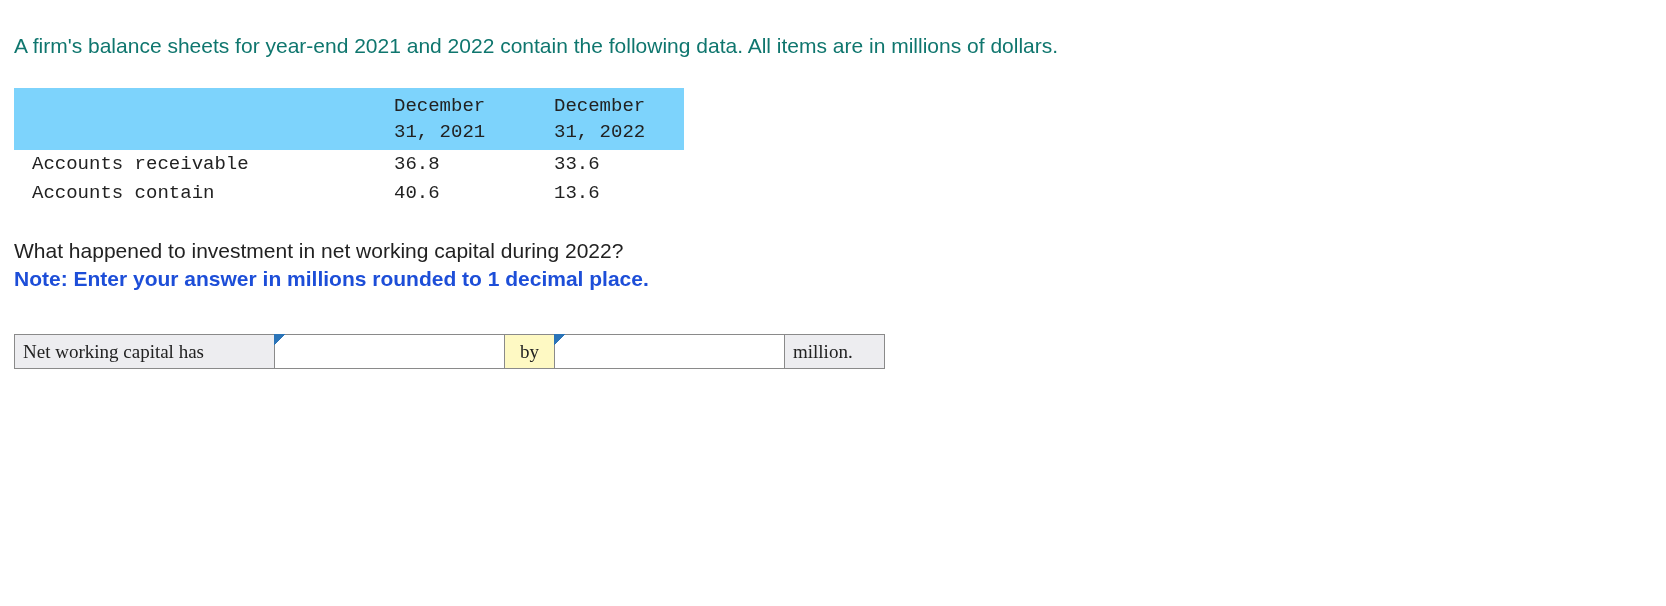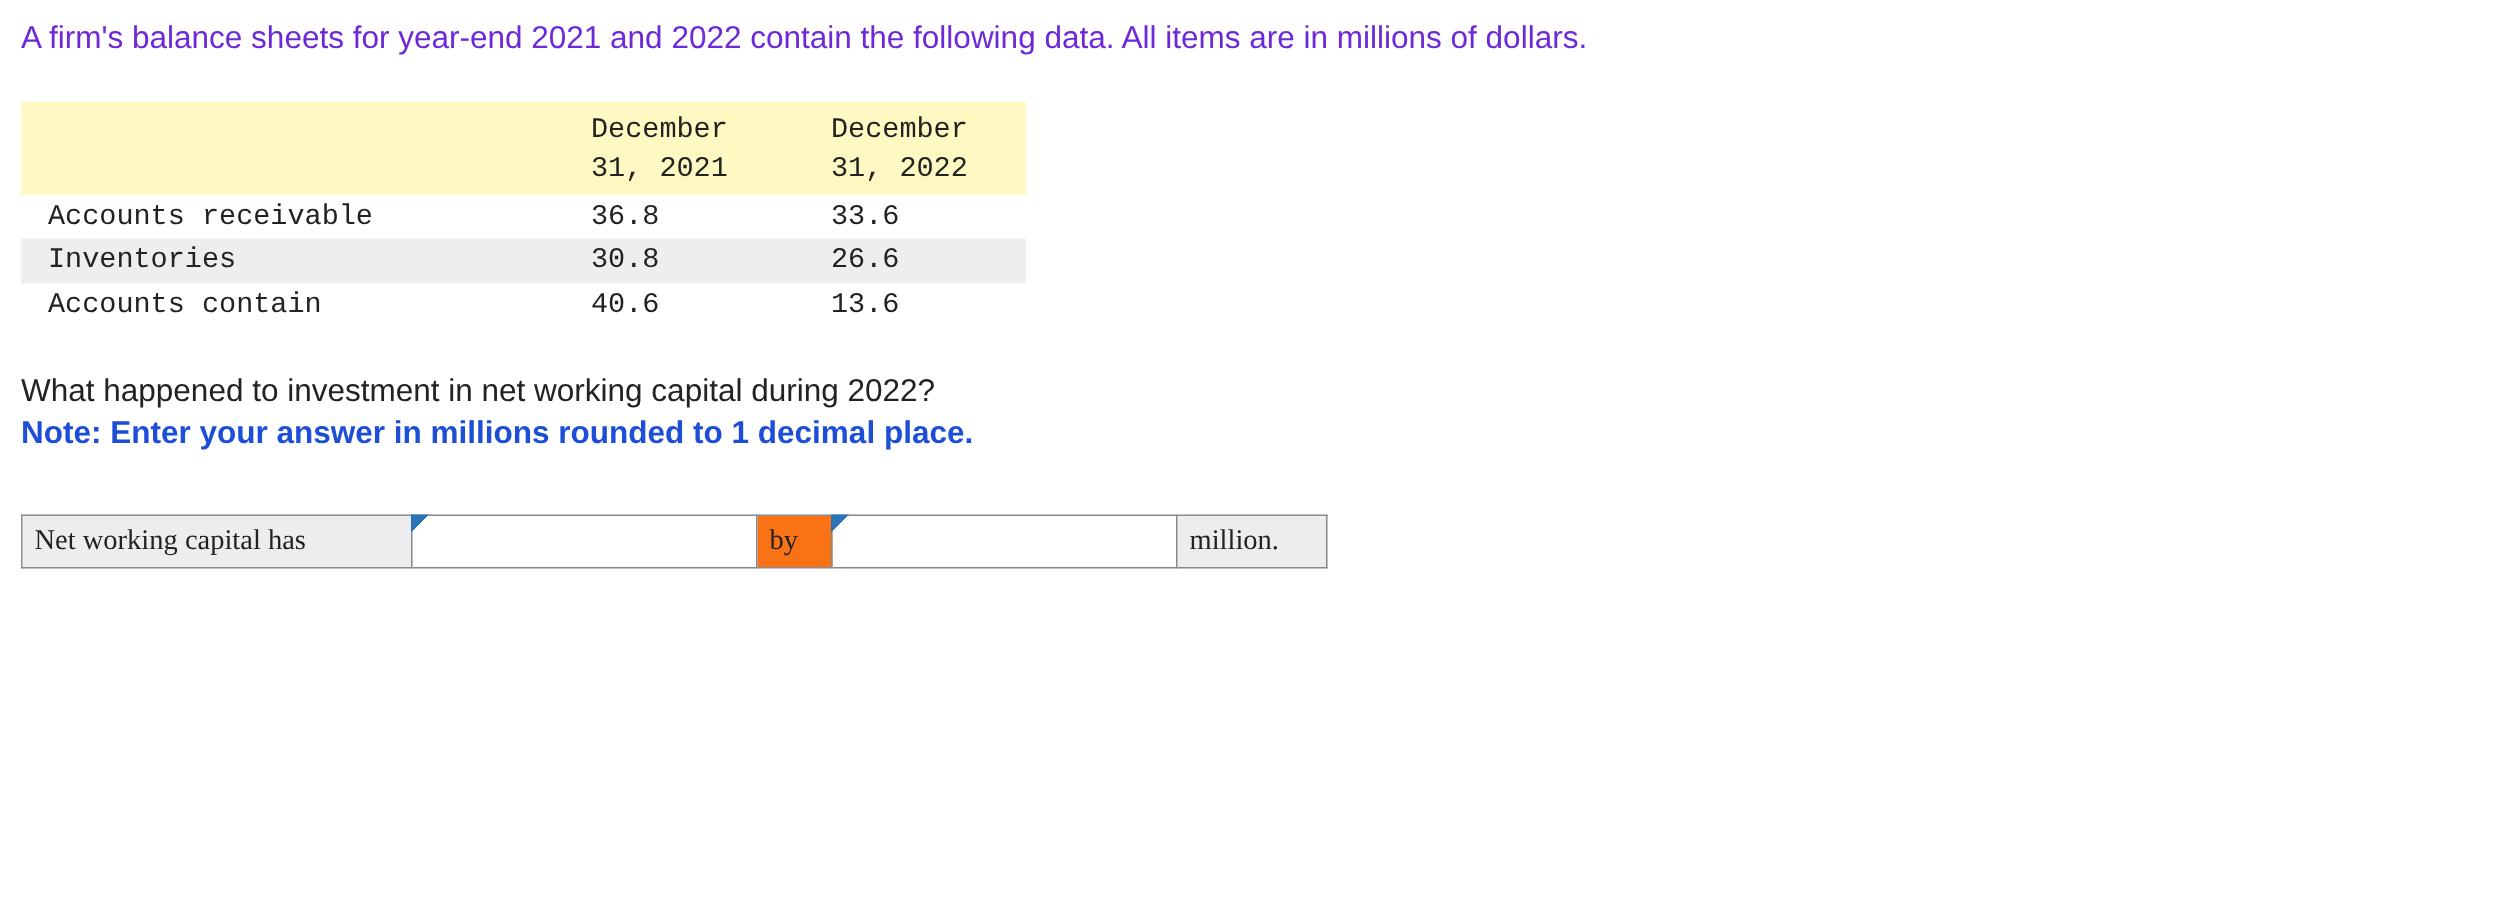--- a/index.html
+++ b/index.html
@@ -4,31 +4,31 @@
   <style>
     * { box-sizing: border-box; }
     body {
       font-family: Arial, Helvetica, sans-serif;
       margin: 0;
       padding: 12px 14px;
       color: #222;
       font-size: 21px;
       line-height: 1.35;
     }
-    .prompt-text { color: #6d28d9; margin-bottom: 28px; }
+    .prompt-text { color: #0f766e; margin-bottom: 28px; margin-top: 20px; }
     .data-table {
       border-collapse: collapse;
       font-family: "Courier New", Courier, monospace;
       font-size: 19px;
       margin-bottom: 28px;
     }
     .data-table td { padding: 2px 10px; }
     .data-table .label-col { width: 350px; padding-left: 18px; }
     .data-table .val-col { width: 160px; text-align: left; padding-left: 30px; }
-    .hdr-row td { background: #fef9c3; padding-top: 6px; padding-bottom: 4px; }
+    .hdr-row td { background: #7dd3fc; padding-top: 6px; padding-bottom: 4px; }
     .alt-row td { background: #eeeef0; }
     .question-block { margin-bottom: 40px; }
     .note { color: #1d4ed8; font-weight: bold; }
     .answer-table {
       border-collapse: collapse;
       font-family: Liberation Serif, serif;
       font-size: 19px;
     }
     .answer-table td {
       border: 1px solid #8a8a8a;
@@ -37,23 +37,24 @@
       vertical-align: middle;
       height: 30px;
     }
     .answer-table td.input-cell {
       background: #fff;
       position: relative;
       min-width: 230px;
       padding: 0;
     }
     .answer-table td.by-cell {
-      background: #f97316;
+      background: #fef9c3;
       border-left: none;
       border-right: none;
+      text-align: center;
       min-width: 50px;
     }
     .corner{
       position:absolute;
       top:-1px; left:-1px;
       width:12px; height:12px;
       background: linear-gradient(135deg,#2b74b8 0 50%, transparent 50% 100%);
     }
     .lbl-cell{ min-width:260px; }
     .unit-cell{ min-width:100px; }
@@ -78,25 +79,20 @@
     <td class="val-col">
       <span>December</span><br>
       <span>31, 2022</span>
     </td>
   </tr>
   <tr>
     <td class="label-col">Accounts receivable</td>
     <td class="val-col">36.8</td>
     <td class="val-col">33.6</td>
   </tr>
-  <tr class="alt-row">
-    <td class="label-col">Inventories</td>
-    <td class="val-col">30.8</td>
-    <td class="val-col">26.6</td>
-  </tr>
   <tr>
     <td class="label-col">Accounts contain</td>
     <td class="val-col">40.6</td>
     <td class="val-col">13.6</td>
   </tr>
 </tbody>
   </table>
 
 <div class="question-block">
   <div>What happened to investment in net working capital during 2022?</div>

